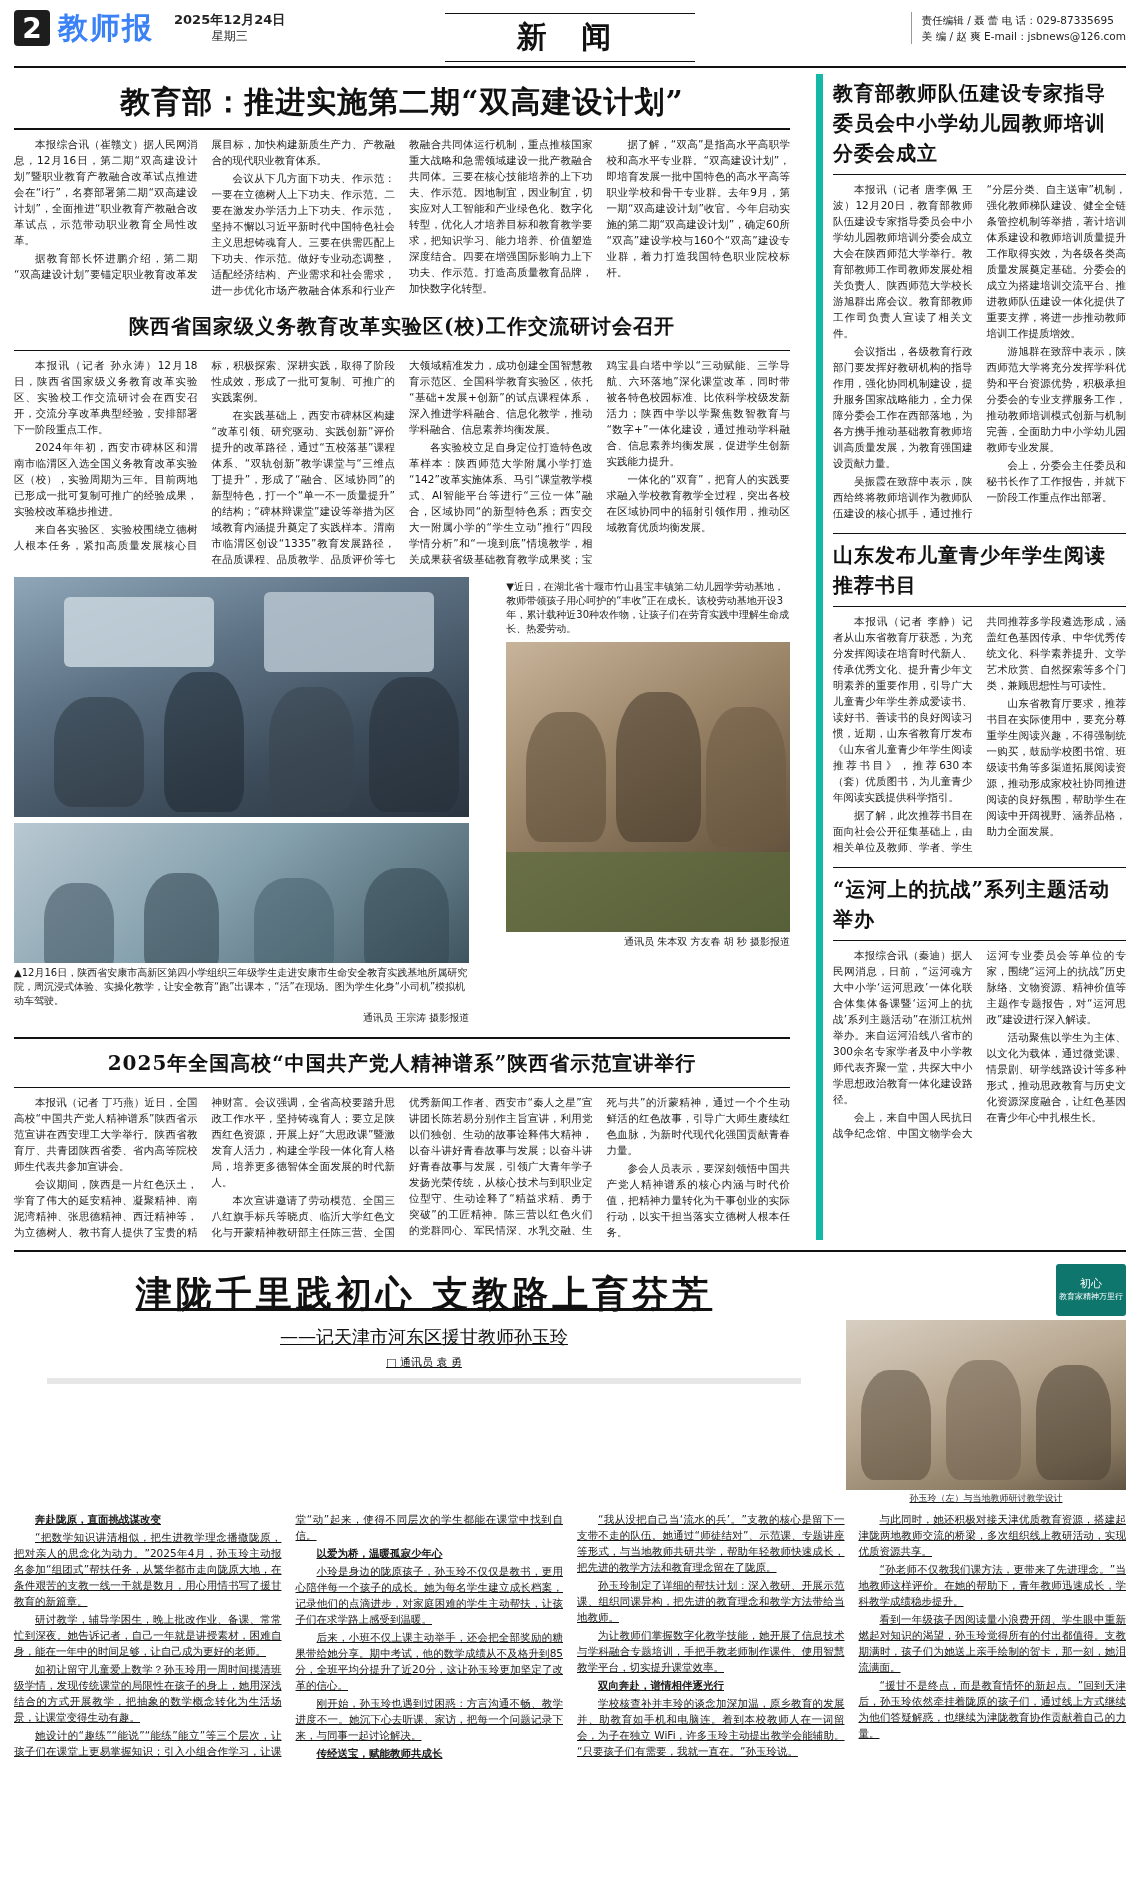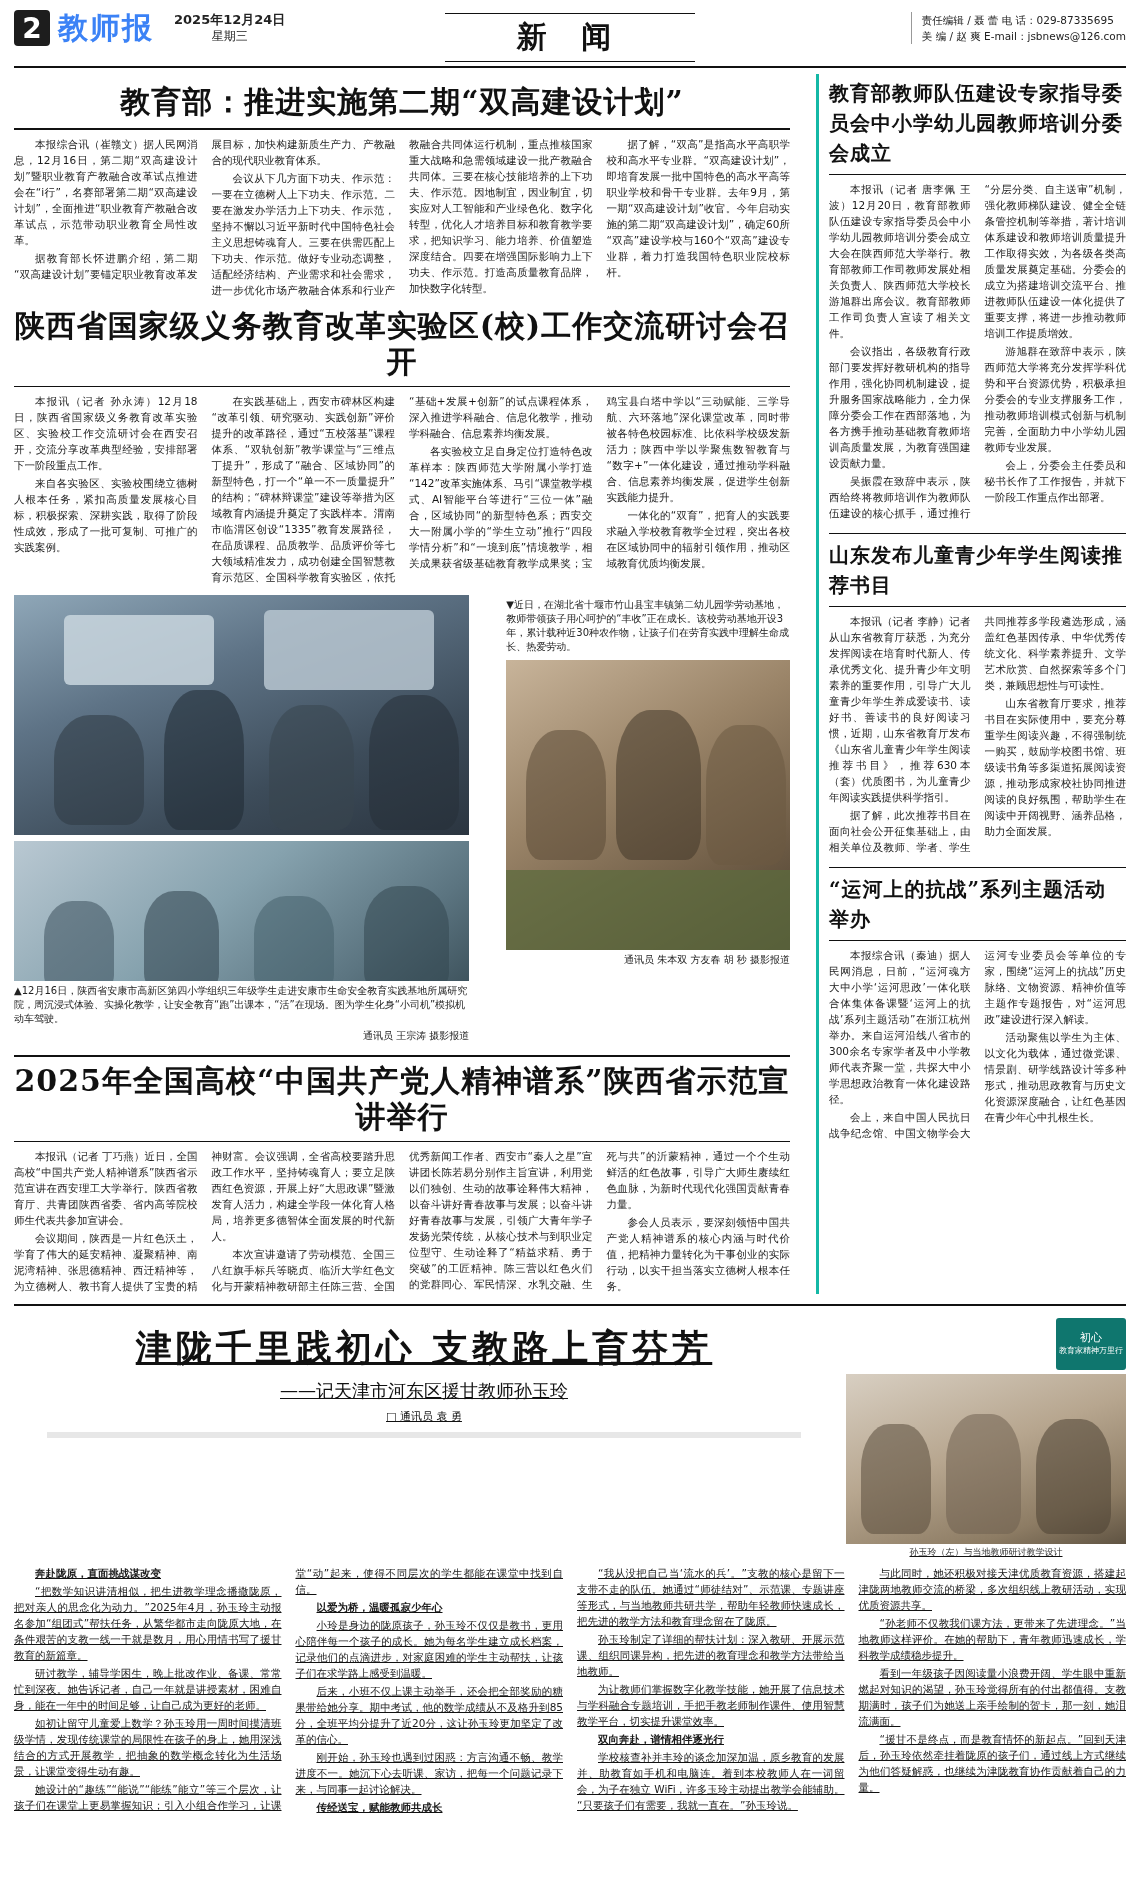--- a/index.html
+++ b/index.html
@@ -16,25 +16,25 @@
   .date-box .d1{font-weight:700;font-size:13px;}
   .title-center{position:absolute;left:50%;transform:translateX(-50%);top:2px;width:250px;text-align:center;}
   .title-center .bar{height:1px;background:#111;margin:3px 0;}
   .title-center .big{font-family:"DejaVu Serif","Liberation Serif",serif;font-size:30px;font-weight:700;letter-spacing:12px;}
   .contacts{position:absolute;right:0;top:4px;font-size:10.5px;line-height:16px;color:#222;border-left:1px solid #999;padding-left:10px;}
 
   
   .body-wrap{position:relative;margin:6px 14px 0 14px;}
   .cols{display:flex;gap:26px;}
   .col-left{width:776px;}
-  .col-right{width:322px;border-left:3px solid #14b8a6;padding-left:10px;}
+  .col-right{width:322px;border-left:7px solid #14b8a6;padding-left:10px;}
 
   .headline{font-family:"DejaVu Serif","Liberation Serif",serif;font-weight:700;color:#111;letter-spacing:1px;}
   .h-main{font-size:30px;line-height:40px;text-align:center;margin:8px 0 6px 0;}
-  .h-sub{font-size:30px;line-height:36px;text-align:center;margin:6px 0 6px 0;}
+  .h-sub{font-size:20px;line-height:36px;text-align:center;margin:6px 0 6px 0;}
   .h-right{font-size:20px;line-height:30px;margin:4px 0 6px 0;font-weight:700;}
   .rule{height:2px;background:#111;margin:4px 0 6px 0;}
   .rule-thin{height:1px;background:#111;margin:4px 0 6px 0;}
 
   .txtcols{column-gap:14px;font-size:10.5px;line-height:16px;text-align:justify;color:#1a1a1a;}
   .txtcols p{margin:0 0 2px 0;text-indent:2em;}
   .c4{column-count:4;}
   .c2{column-count:2;}
   .lead{font-weight:700;}
 
@@ -98,20 +98,21 @@
             <p>会议从下几方面下功夫、作示范：一要在立德树人上下功夫、作示范。二要在激发办学活力上下功夫、作示范，坚持不懈以习近平新时代中国特色社会主义思想铸魂育人。三要在供需匹配上下功夫、作示范。做好专业动态调整，适配经济结构、产业需求和社会需求，进一步优化市场产教融合体系和行业产教融合共同体运行机制，重点推核国家重大战略和急需领域建设一批产教融合共同体。三要在核心技能培养的上下功夫、作示范。因地制宜，因业制宜，切实应对人工智能和产业绿色化、数字化转型，优化人才培养目标和教育教学要求，把知识学习、能力培养、价值塑造深度结合。四要在增强国际影响力上下功夫、作示范。打造高质量教育品牌，加快数字化转型。</p>
             <p>据了解，“双高”是指高水平高职学校和高水平专业群。“双高建设计划”，即培育发展一批中国特色的高水平高等职业学校和骨干专业群。去年9月，第一期“双高建设计划”收官。今年启动实施的第二期“双高建设计划”，确定60所“双高”建设学校与160个“双高”建设专业群，着力打造我国特色职业院校标杆。</p>
           </div>
         </div>
 
         <div style="margin-top:10px">
           <div class="headline h-sub">陕西省国家级义务教育改革实验区(校)工作交流研讨会召开</div>
           <div class="rule-thin"></div>
           <div class="txtcols c4">
             <p>本报讯（记者 孙永涛）12月18日，陕西省国家级义务教育改革实验区、实验校工作交流研讨会在西安召开，交流分享改革典型经验，安排部署下一阶段重点工作。</p>
+            <p>2024年年初，西安市碑林区和渭南市临渭区入选全国义务教育改革实验区（校），实验周期为三年。目前两地已形成一批可复制可推广的经验成果，实验校改革稳步推进。</p>
             <p>来自各实验区、实验校围绕立德树人根本任务，紧扣高质量发展核心目标，积极探索、深耕实践，取得了阶段性成效，形成了一批可复制、可推广的实践案例。</p>
             <p>在实践基础上，西安市碑林区构建“改革引领、研究驱动、实践创新”评价提升的改革路径，通过“五校落基”课程体系、“双轨创新”教学课堂与“三维点丁提升”，形成了“融合、区域协同”的新型特色，打一个“单一不一质量提升”的结构；“碑林辩课堂”建设等举措为区域教育内涵提升奠定了实践样本。渭南市临渭区创设“1335”教育发展路径，在品质课程、品质教学、品质评价等七大领域精准发力，成功创建全国智慧教育示范区、全国科学教育实验区，依托“基础+发展+创新”的试点课程体系，深入推进学科融合、信息化教学，推动学科融合、信息素养均衡发展。</p>
             <p>各实验校立足自身定位打造特色改革样本：陕西师范大学附属小学打造“142”改革实施体系、马引“课堂教学模式、AI智能平台等进行“三位一体”融合，区域协同“的新型特色系；西安交大一附属小学的“学生立动”推行“四段学情分析”和“一境到底”情境教学，相关成果获省级基础教育教学成果奖；宝鸡宝县白塔中学以“三动赋能、三学导航、六环落地”深化课堂改革，同时带被各特色校园标准、比依科学校级发新活力；陕西中学以学聚焦数智教育与“数字+”一体化建设，通过推动学科融合、信息素养均衡发展，促进学生创新实践能力提升。</p>
             <p>一体化的“双育”，把育人的实践要求融入学校教育教学全过程，突出各校在区域协同中的辐射引领作用，推动区域教育优质均衡发展。</p>
           </div>
         </div>
 
         <div style="display:flex;gap:10px;margin-top:10px;">
           <div style="width:472px;">
             <div class="photo ph-grad1" style="height:240px;">

